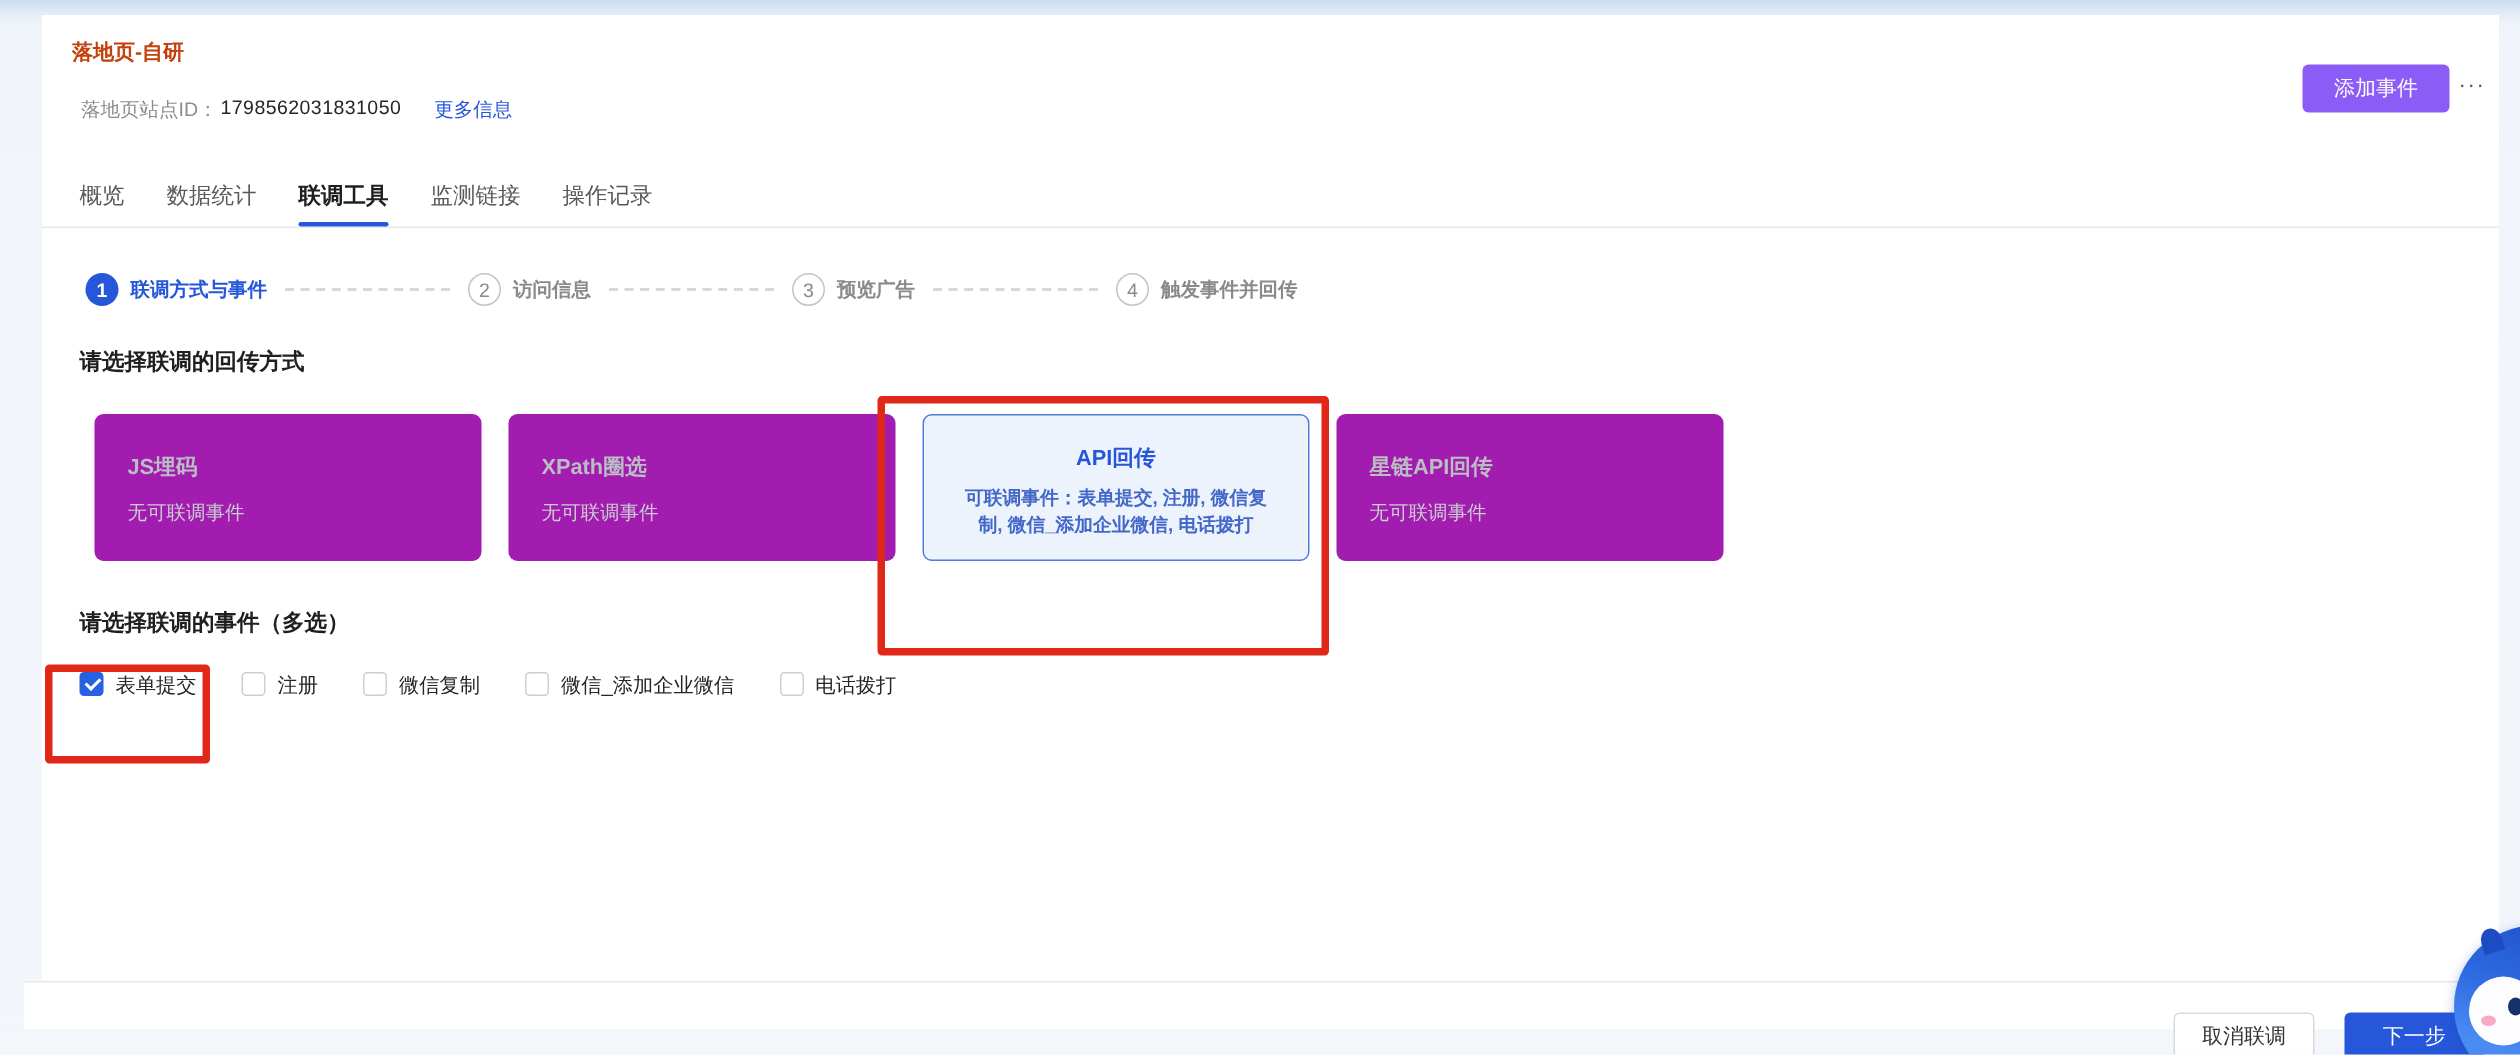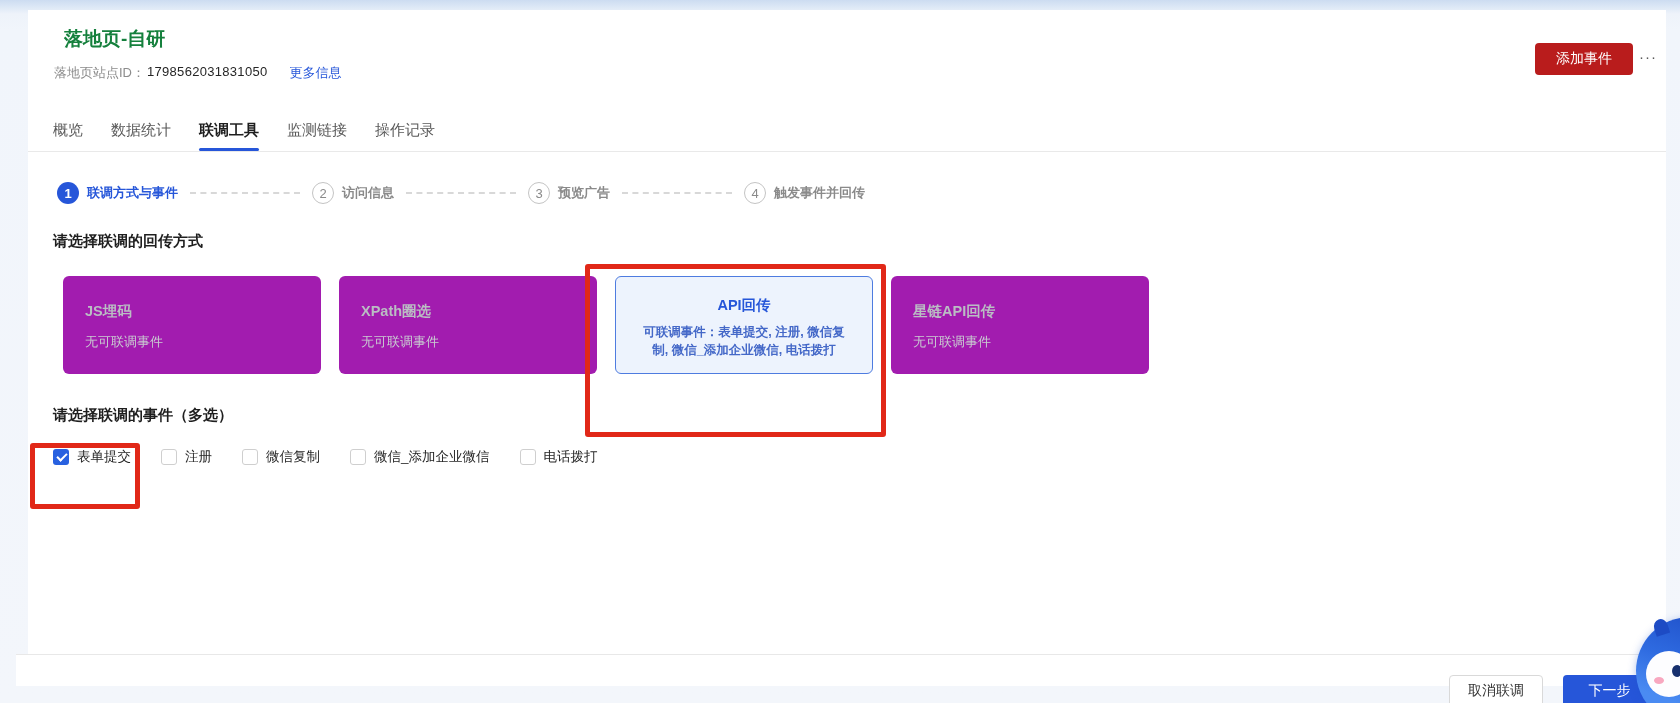--- a/index.html
+++ b/index.html
@@ -12,33 +12,33 @@
   .page{
     position:relative; width:1680px; height:703px; overflow:hidden;
     background:linear-gradient(180deg,#ccdcf1 0px,#dde8f6 7px,#eef3fa 14px,#f1f5fb 30px,#f3f6fb 100%);
   }
   
   .header-card{
     position:absolute; left:28px; top:10px; width:1638px; height:86px;
     background:#ffffff;
   }
   .page-title{
-    position:absolute; left:36px; top:16px;
-    font-size:19px; font-weight:bold; color:#15803d;
+    position:absolute; left:20px; top:16px;
+    font-size:14px; font-weight:bold; color:#c2410c;
   }
   .subtitle-row{
     position:absolute; left:26px; top:54px; display:flex; 
     font-size:13px;
   }
   .site-id-label{ color:#8c8c8c; }
   .site-id-value{ color:#262626; margin-left:2px; letter-spacing:.3px; }
   .more-info-link{ color:#2656d9; margin-left:22px; cursor:pointer; }
   .add-event-btn{
     position:absolute; right:33px; top:33px; width:98px; height:32px;
-    background:#b91c1c; color:#fff; font-size:14px; border:none; border-radius:4px;
+    background:#8b5cf6; color:#fff; font-size:14px; border:none; border-radius:4px;
     display:flex; align-items:center; justify-content:center; cursor:pointer;
     font-family:inherit;
   }
   .more-dots{
     position:absolute; right:6px; top:40px; width:24px; height:20px;
     color:#595959; font-size:15px; letter-spacing:1px; text-align:center; cursor:pointer;
     line-height:14px;
   }
   
   .main-card{
@@ -96,21 +96,21 @@
     background:#edf3fd; border:1px solid #4e7ce0; padding-top:19px;text-align:center;
   }
   .method-card.selected .card-title{ color:#2656d9; }
   .method-card.selected .card-desc{ color:#4468c8; font-size:12.5px; line-height:18px; margin-top:8px; word-break:break-all;font-weight:bold; }
   .card-title{ font-size:14.5px; font-weight:bold; }
   .card-desc{ font-size:13px; margin-top:12px; }
   
   .checkbox-row{
     position:absolute; left:25px; top:352px; display:flex; align-items:center; column-gap:30px;
   }
-  .cb-group{ display:flex; align-items:center; cursor:pointer; }
+  .cb-group{ display:flex; cursor:pointer; }
   .cb-box{
     width:16px; height:16px; border-radius:3px; flex:0 0 auto; position:relative;
   }
   .cb-box.unchecked{ background:#fff; border:1px solid #cfcfcf; }
   .cb-box.checked{ background:#2861e0; }
   .cb-box.checked::after{
     content:""; position:absolute; left:3.5px; top:4px; width:8px; height:4px;
     border-left:2px solid #fff; border-bottom:2px solid #fff;
     transform:rotate(-45deg);
   }

